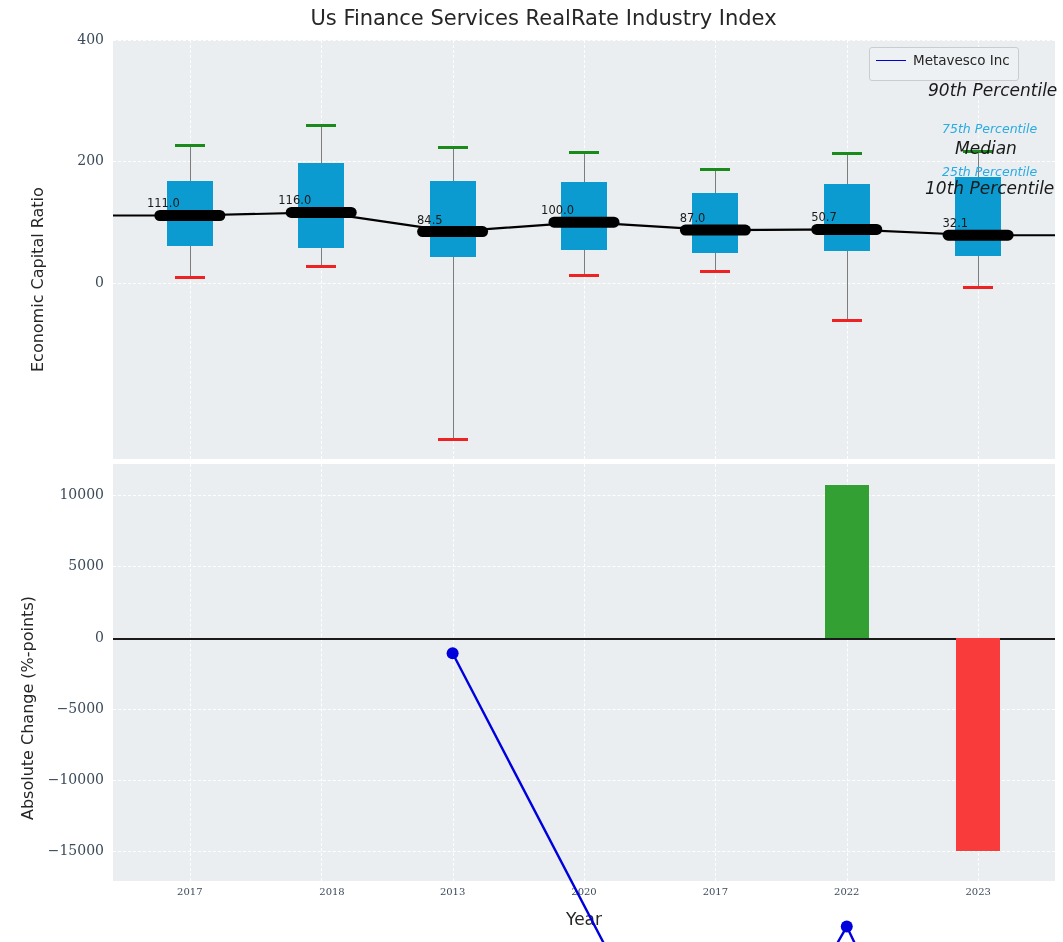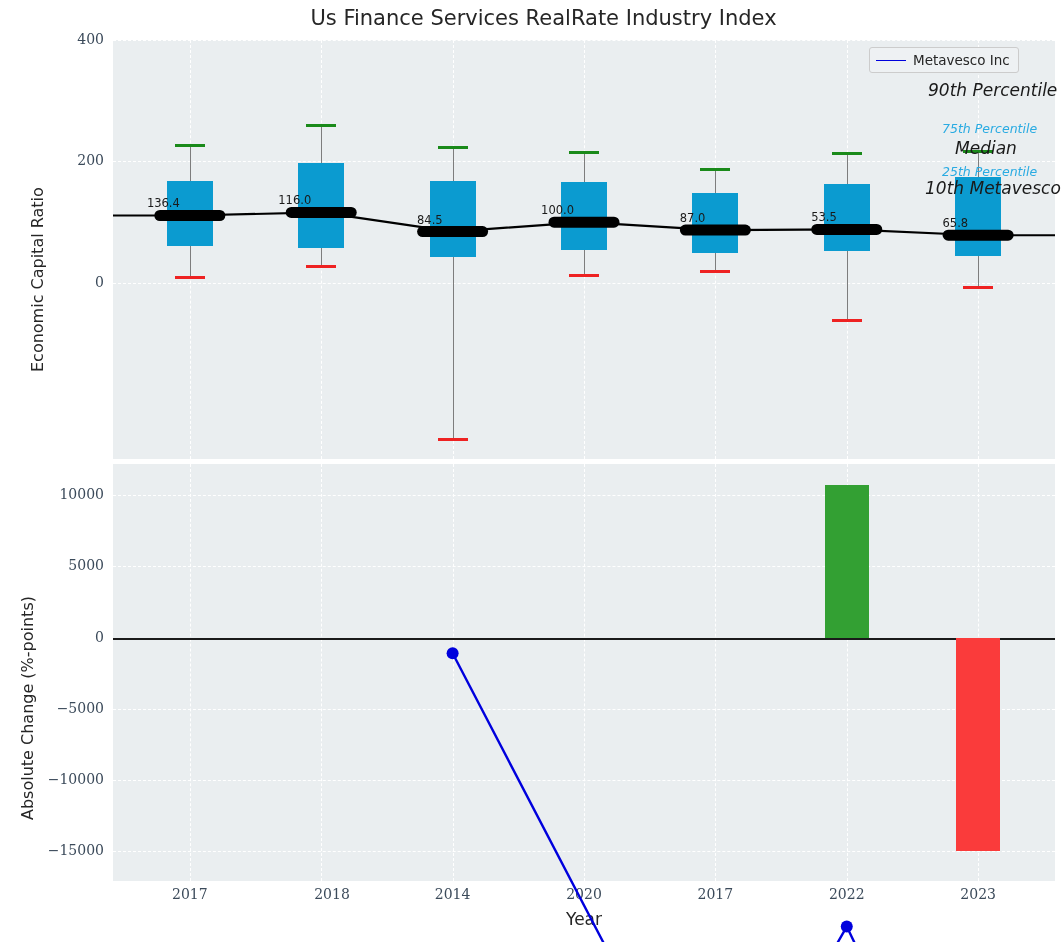--- a/index.html
+++ b/index.html
@@ -82,21 +82,21 @@
     white-space: nowrap;
   }
   .ytick-wrap {
     position: absolute;
     width: 104px;
     left: 0;
   }
   .xtick {
     position: absolute;
     top: 886px;
-    font-size: 14px;
+    font-size: 10px;
     color: #3b4a5a;
     font-family: "DejaVu Serif", serif;
     text-align: center;
     width: 80px;
     margin-left: -40px;
   }
   .axis-label-x {
     position: absolute;
     left: 113px;
     top: 909px;
@@ -155,21 +155,21 @@
     pointer-events: none;
   }
   
   #legend {
     position: absolute;
     left: 869px;
     top: 47px;
     background: #eef1f3;
     border: 1px solid #cccccc;
     border-radius: 3px;
-    padding: 4px 8px 4px 6px;
+    padding: 4px 8px 12px 6px;
     display: flex;
     align-items: center;
     gap: 7px;
     font-size: 13.5px;
     color: #262626;
   }
   #legend .swatch {
     display: inline-block;
     width: 30px;
     height: 0;
@@ -234,21 +234,21 @@
       <div class="ytick-wrap" style="top:770.9522184300341px;">
         <div class="ytick">−10000</div>
       </div>
       <div class="ytick-wrap" style="top:842.1126279863481px;">
         <div class="ytick">−15000</div>
       </div>
     </div>
   <div id="xticks">
       <div class="xtick" style="left: 189.858px;">2017</div>
       <div class="xtick" style="left: 332px;">2018</div>
-      <div class="xtick" style="left: 452.619px;">2014</div>
+      <div class="xtick" style="left: 452.619px;">2013</div>
       <div class="xtick" style="left: 584px;">2020</div>
       <div class="xtick" style="left: 715.381px;">2017</div>
       <div class="xtick" style="left: 846.762px;">2022</div>
       <div class="xtick" style="left: 978.142px; text-align: center;">2023</div>
     </div>
 
   <div id="grid-layer">
       <div class="gridline-h" style="left:113px; top:40px; width:942px;"></div>
       <div class="gridline-h" style="left:113px; top:161.44927536231884px; width:942px;"></div>
       <div class="gridline-h" style="left:113px; top:282.8985507246377px; width:942px;"></div>
@@ -272,21 +272,21 @@
       <div class="gridline-v" style="left:846.7615062761506px; top:464px; height:417px;"></div>
       <div class="gridline-v" style="left:978.1422594142259px; top:40px; height:419px;"></div>
       <div class="gridline-v" style="left:978.1422594142259px; top:464px; height:417px;"></div>
       <div class="zero-line" style="left:113px; top:637.6313993174061px; width:942px;"></div>
     </div>
   <div id="box-layer">
       <div class="whisker-line" style="left:189.85774058577405px; top:144.4463768115942px; height:131.16521739130437px;"></div>
       <div class="box" style="left:166.85774058577405px; top:180.88115942028986px; width:46px; height:65.58260869565217px;"></div>
       <div class="cap cap-top" style="left:174.85774058577405px; top:144.4463768115942px; width:30px;"></div>
       <div class="cap cap-bottom" style="left:174.85774058577405px; top:275.6115942028986px; width:30px;"></div>
-      <div class="median-label" style="left:93.85774058577405px; top:196.49420289855072px; width:86px;">136.4</div>
+      <div class="median-label" style="left:93.85774058577405px; top:196.49420289855072px; width:86px;">111.0</div>
       <div class="whisker-line" style="left:321.2384937238494px; top:123.8px; height:140.88115942028986px;"></div>
       <div class="box" style="left:298.2384937238494px; top:162.66376811594205px; width:46px; height:85.01449275362316px;"></div>
       <div class="cap cap-top" style="left:306.2384937238494px; top:123.8px; width:30px;"></div>
       <div class="cap cap-bottom" style="left:306.2384937238494px; top:264.6811594202899px; width:30px;"></div>
       <div class="median-label" style="left:225.2384937238494px; top:193.45797101449276px; width:86px;">116.0</div>
       <div class="whisker-line" style="left:452.6192468619247px; top:146.268115942029px; height:291.4782608695652px;"></div>
       <div class="box" style="left:429.6192468619247px; top:180.88115942028986px; width:46px; height:75.90579710144931px;"></div>
       <div class="cap cap-top" style="left:437.6192468619247px; top:146.268115942029px; width:30px;"></div>
       <div class="cap cap-bottom" style="left:437.6192468619247px; top:437.7463768115942px; width:30px;"></div>
       <div class="median-label" style="left:356.6192468619247px; top:212.58623188405798px; width:86px;">84.5</div>
@@ -297,26 +297,26 @@
       <div class="median-label" style="left:488px; top:203.17391304347825px; width:86px;">100.0</div>
       <div class="whisker-line" style="left:715.3807531380753px; top:167.52173913043478px; height:102.0173913043478px;"></div>
       <div class="box" style="left:692.3807531380753px; top:193.02608695652174px; width:46px; height:59.51014492753623px;"></div>
       <div class="cap cap-top" style="left:700.3807531380753px; top:167.52173913043478px; width:30px;"></div>
       <div class="cap cap-bottom" style="left:700.3807531380753px; top:269.5391304347826px; width:30px;"></div>
       <div class="median-label" style="left:619.3807531380753px; top:211.06811594202898px; width:86px;">87.0</div>
       <div class="whisker-line" style="left:846.7615062761506px; top:152.34057971014494px; height:166.99275362318838px;"></div>
       <div class="box" style="left:823.7615062761506px; top:183.91739130434783px; width:46px; height:67.40434782608696px;"></div>
       <div class="cap cap-top" style="left:831.7615062761506px; top:152.34057971014494px; width:30px;"></div>
       <div class="cap cap-bottom" style="left:831.7615062761506px; top:319.3333333333333px; width:30px;"></div>
-      <div class="median-label" style="left:750.7615062761506px; top:210.4608695652174px; width:86px;">53.5</div>
+      <div class="median-label" style="left:750.7615062761506px; top:210.4608695652174px; width:86px;">50.7</div>
       <div class="whisker-line" style="left:978.1422594142259px; top:149.91159420289856px; height:136.02318840579707px;"></div>
       <div class="box" style="left:955.1422594142259px; top:176.6304347826087px; width:46px; height:79.54927536231884px;"></div>
       <div class="cap cap-top" style="left:963.1422594142259px; top:149.91159420289856px; width:30px;"></div>
       <div class="cap cap-bottom" style="left:963.1422594142259px; top:285.9347826086956px; width:30px;"></div>
-      <div class="median-label" style="left:882.1422594142259px; top:216.22971014492754px; width:86px;">65.8</div>
+      <div class="median-label" style="left:882.1422594142259px; top:216.22971014492754px; width:86px;">32.1</div>
     </div>
   <div id="bar-layer">
       <div class="bar" style="left:824.7615062761506px; top:485.3481228668942px; width:44px; height:152.28327645051195px; background:#33a033;"></div>
       <div class="bar" style="left:956.1422594142259px; top:637.6313993174061px; width:44px; height:213.48122866894198px; background:#fa3b3b;"></div>
     </div>
 
   <svg class="overlay" id="line-layer" viewBox="0 0 1063 942" xmlns="http://www.w3.org/2000/svg">
       <g>
         <path d="M113 215.49420289855072 189.85774058577405 215.49420289855072 L321.2384937238494 212.45797101449276 L452.6192468619247 231.58623188405798 L584 222.17391304347825 L715.3807531380753 230.06811594202898 L846.7615062761506 229.4608695652174 L978.1422594142259 235.22971014492754 L1055 235.22971014492754" fill="none" stroke="#000000" stroke-width="2.2"></path>
         <line x1="159.85774058577405" y1="215.49420289855072" x2="219.85774058577405" y2="215.49420289855072" stroke="#000000" stroke-width="11" stroke-linecap="round"></line>
@@ -338,15 +338,15 @@
 
   <div id="legend">
     <span class="swatch"></span>
     <span>Metavesco Inc</span>
   </div>
 
   <div class="annot annot-dark" style="left:928px; top:80px;">90th Percentile</div>
   <div class="annot annot-blue" style="left:942px; top:121px;">75th Percentile</div>
   <div class="annot annot-dark" style="left:955px; top:138px;">Median</div>
   <div class="annot annot-blue" style="left:942px; top:164px;">25th Percentile</div>
-  <div class="annot annot-dark" style="left:925px; top:178px;">10th Metavesco</div>
+  <div class="annot annot-dark" style="left:925px; top:178px;">10th Percentile</div>
 
 </div>
 
 </body></html>

